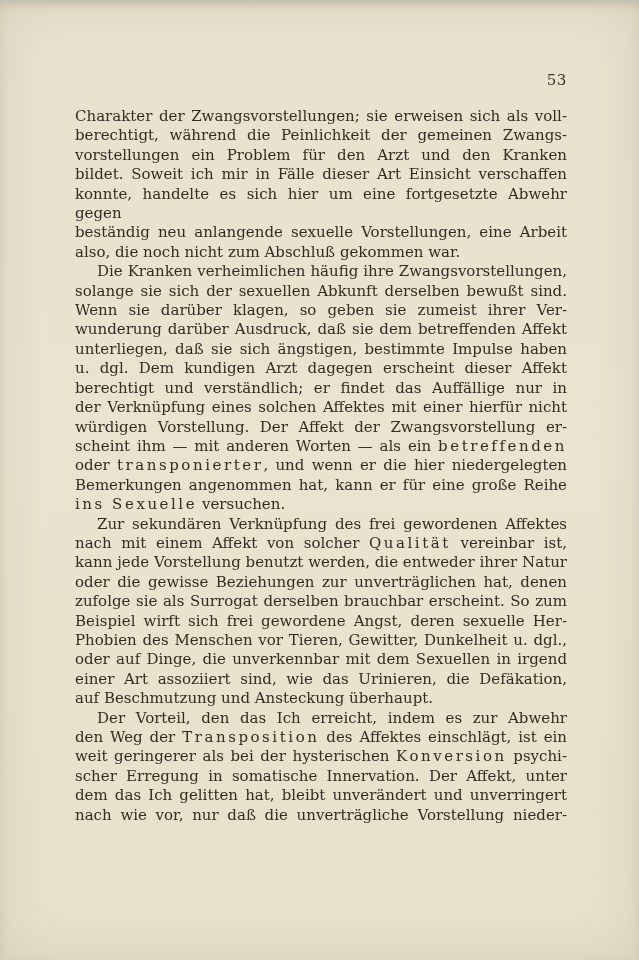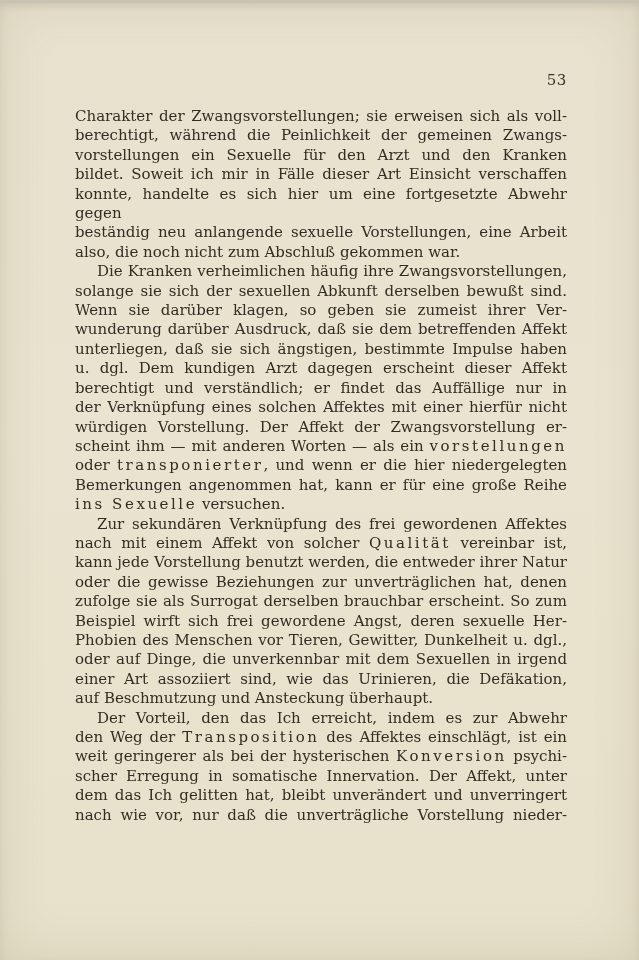--- a/index.html
+++ b/index.html
@@ -56,37 +56,37 @@
 </style>
 </head>
 <body>
 
 <div class="paper">
   <div class="page-number">53</div>
   <div class="text-block" style="color: rgb(50, 45, 36);">
       <div class="para">
         <div class="line">Charakter der Zwangsvorstellungen; sie erweisen sich als voll-</div>
         <div class="line">berechtigt, während die Peinlichkeit der gemeinen Zwangs-</div>
-        <div class="line">vorstellungen ein Sexuelle für den Arzt und den Kranken</div>
+        <div class="line">vorstellungen ein Problem für den Arzt und den Kranken</div>
         <div class="line">bildet. Soweit ich mir in Fälle dieser Art Einsicht verschaffen</div>
         <div class="line">konnte, handelte es sich hier um eine fortgesetzte Abwehr gegen</div>
         <div class="line">beständig neu anlangende sexuelle Vorstellungen, eine Arbeit</div>
         <div class="line end">also, die noch nicht zum Abschluß gekommen war.</div>
       </div>
       <div class="para">
         <div class="line indent">Die Kranken verheimlichen häufig ihre Zwangsvorstellungen,</div>
         <div class="line">solange sie sich der sexuellen Abkunft derselben bewußt sind.</div>
         <div class="line">Wenn sie darüber klagen, so geben sie zumeist ihrer Ver-</div>
         <div class="line">wunderung darüber Ausdruck, daß sie dem betreffenden Affekt</div>
         <div class="line">unterliegen, daß sie sich ängstigen, bestimmte Impulse haben</div>
         <div class="line">u. dgl. Dem kundigen Arzt dagegen erscheint dieser Affekt</div>
         <div class="line">berechtigt und verständlich; er findet das Auffällige nur in</div>
         <div class="line">der Verknüpfung eines solchen Affektes mit einer hierfür nicht</div>
         <div class="line">würdigen Vorstellung. Der Affekt der Zwangsvorstellung er-</div>
-        <div class="line">scheint ihm — mit anderen Worten — als ein <span class="spaced">vorstellungen</span></div>
+        <div class="line">scheint ihm — mit anderen Worten — als ein <span class="spaced">betreffenden</span></div>
         <div class="line">oder <span class="spaced">transponierter</span>, und wenn er die hier niedergelegten</div>
         <div class="line">Bemerkungen angenommen hat, kann er für eine große Reihe</div>
         <div class="line end"><span class="spaced">ins Sexuelle</span> versuchen.</div>
       </div>
       <div class="para">
         <div class="line indent">Zur sekundären Verknüpfung des frei gewordenen Affektes</div>
         <div class="line">nach mit einem Affekt von solcher <span class="spaced">Qualität</span> vereinbar ist,</div>
         <div class="line">kann jede Vorstellung benutzt werden, die entweder ihrer Natur</div>
         <div class="line">oder die gewisse Beziehungen zur unverträglichen hat, denen</div>
         <div class="line">zufolge sie als Surrogat derselben brauchbar erscheint. So zum</div>

